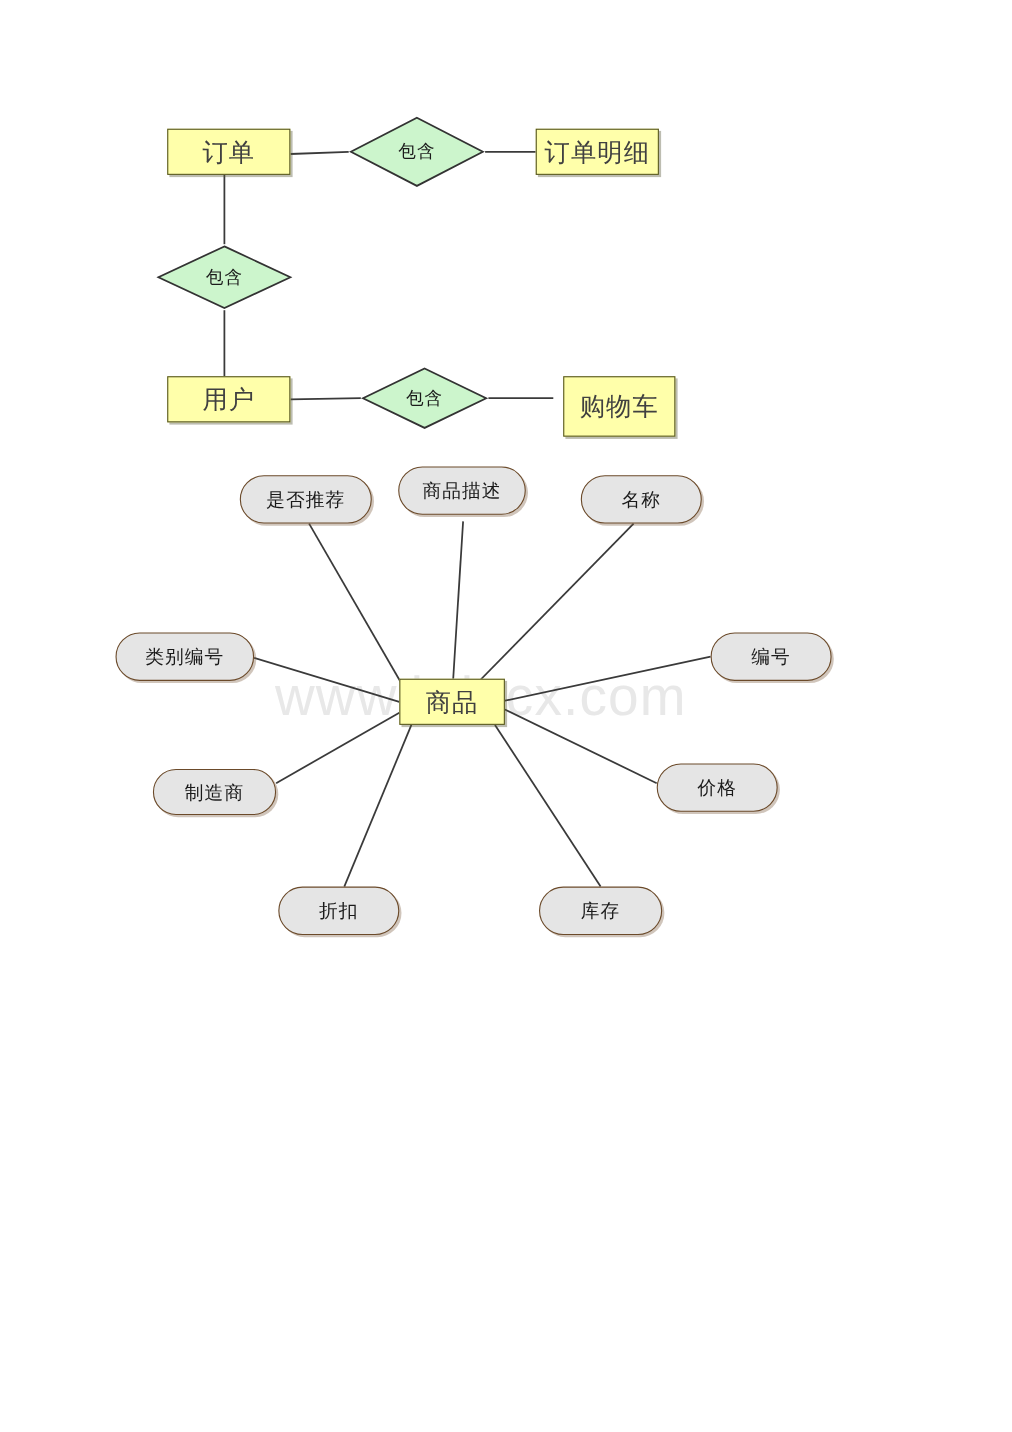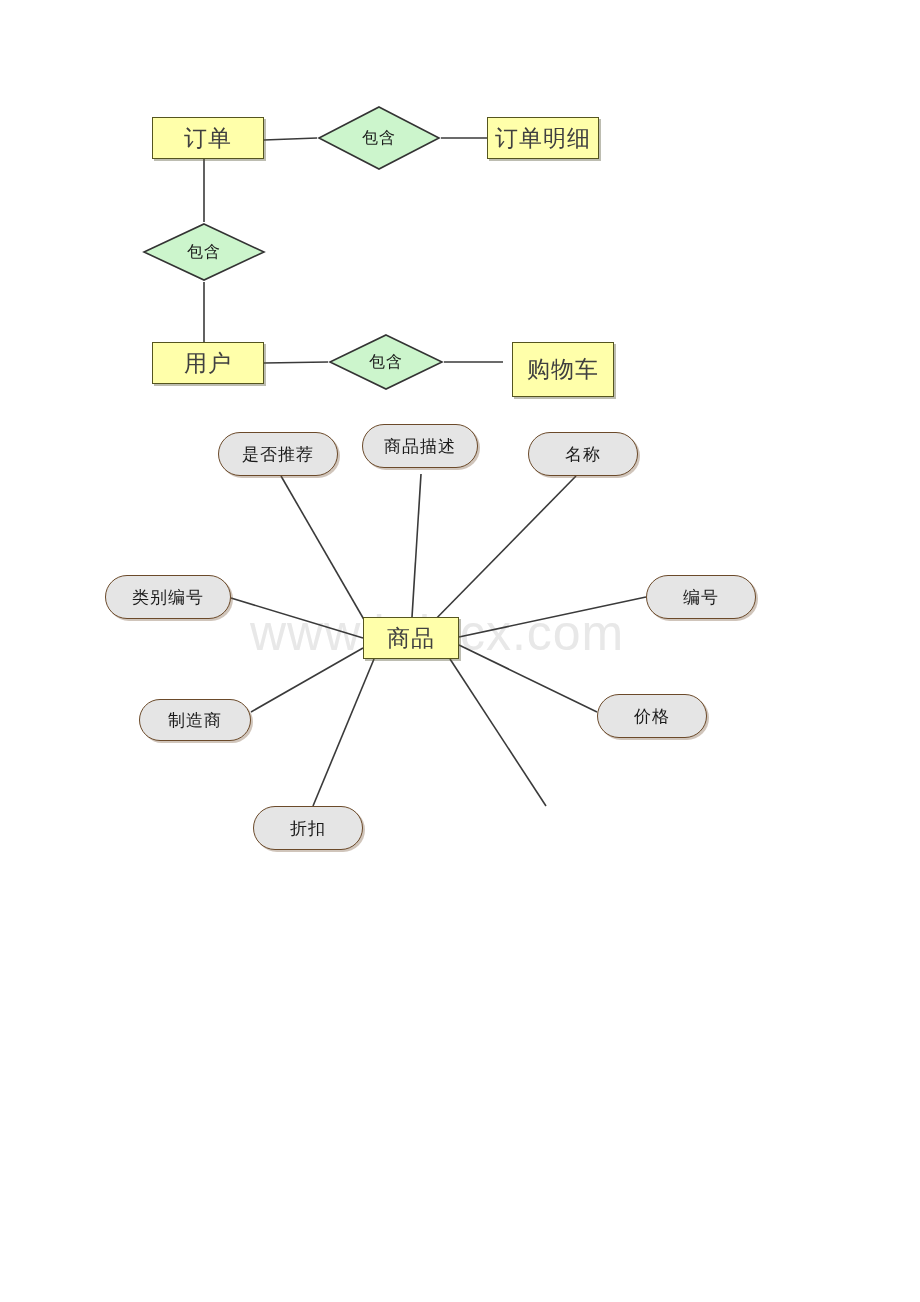--- a/index.html
+++ b/index.html
@@ -208,14 +208,17 @@
   </div>
 
   <div class="attr" style="left:253px;top:806px;width:110px;height:44px;">
     <span>折扣</span>
   </div>
 
   <div class="attr" style="left:597px;top:694px;width:110px;height:44px;">
     <span>价格</span>
   </div>
 
+  <div class="attr" style="left:490px;top:806px;width:112px;height:44px;">
+    <span>库存</span>
+  </div>
 
 </div>
 
 </body></html>

